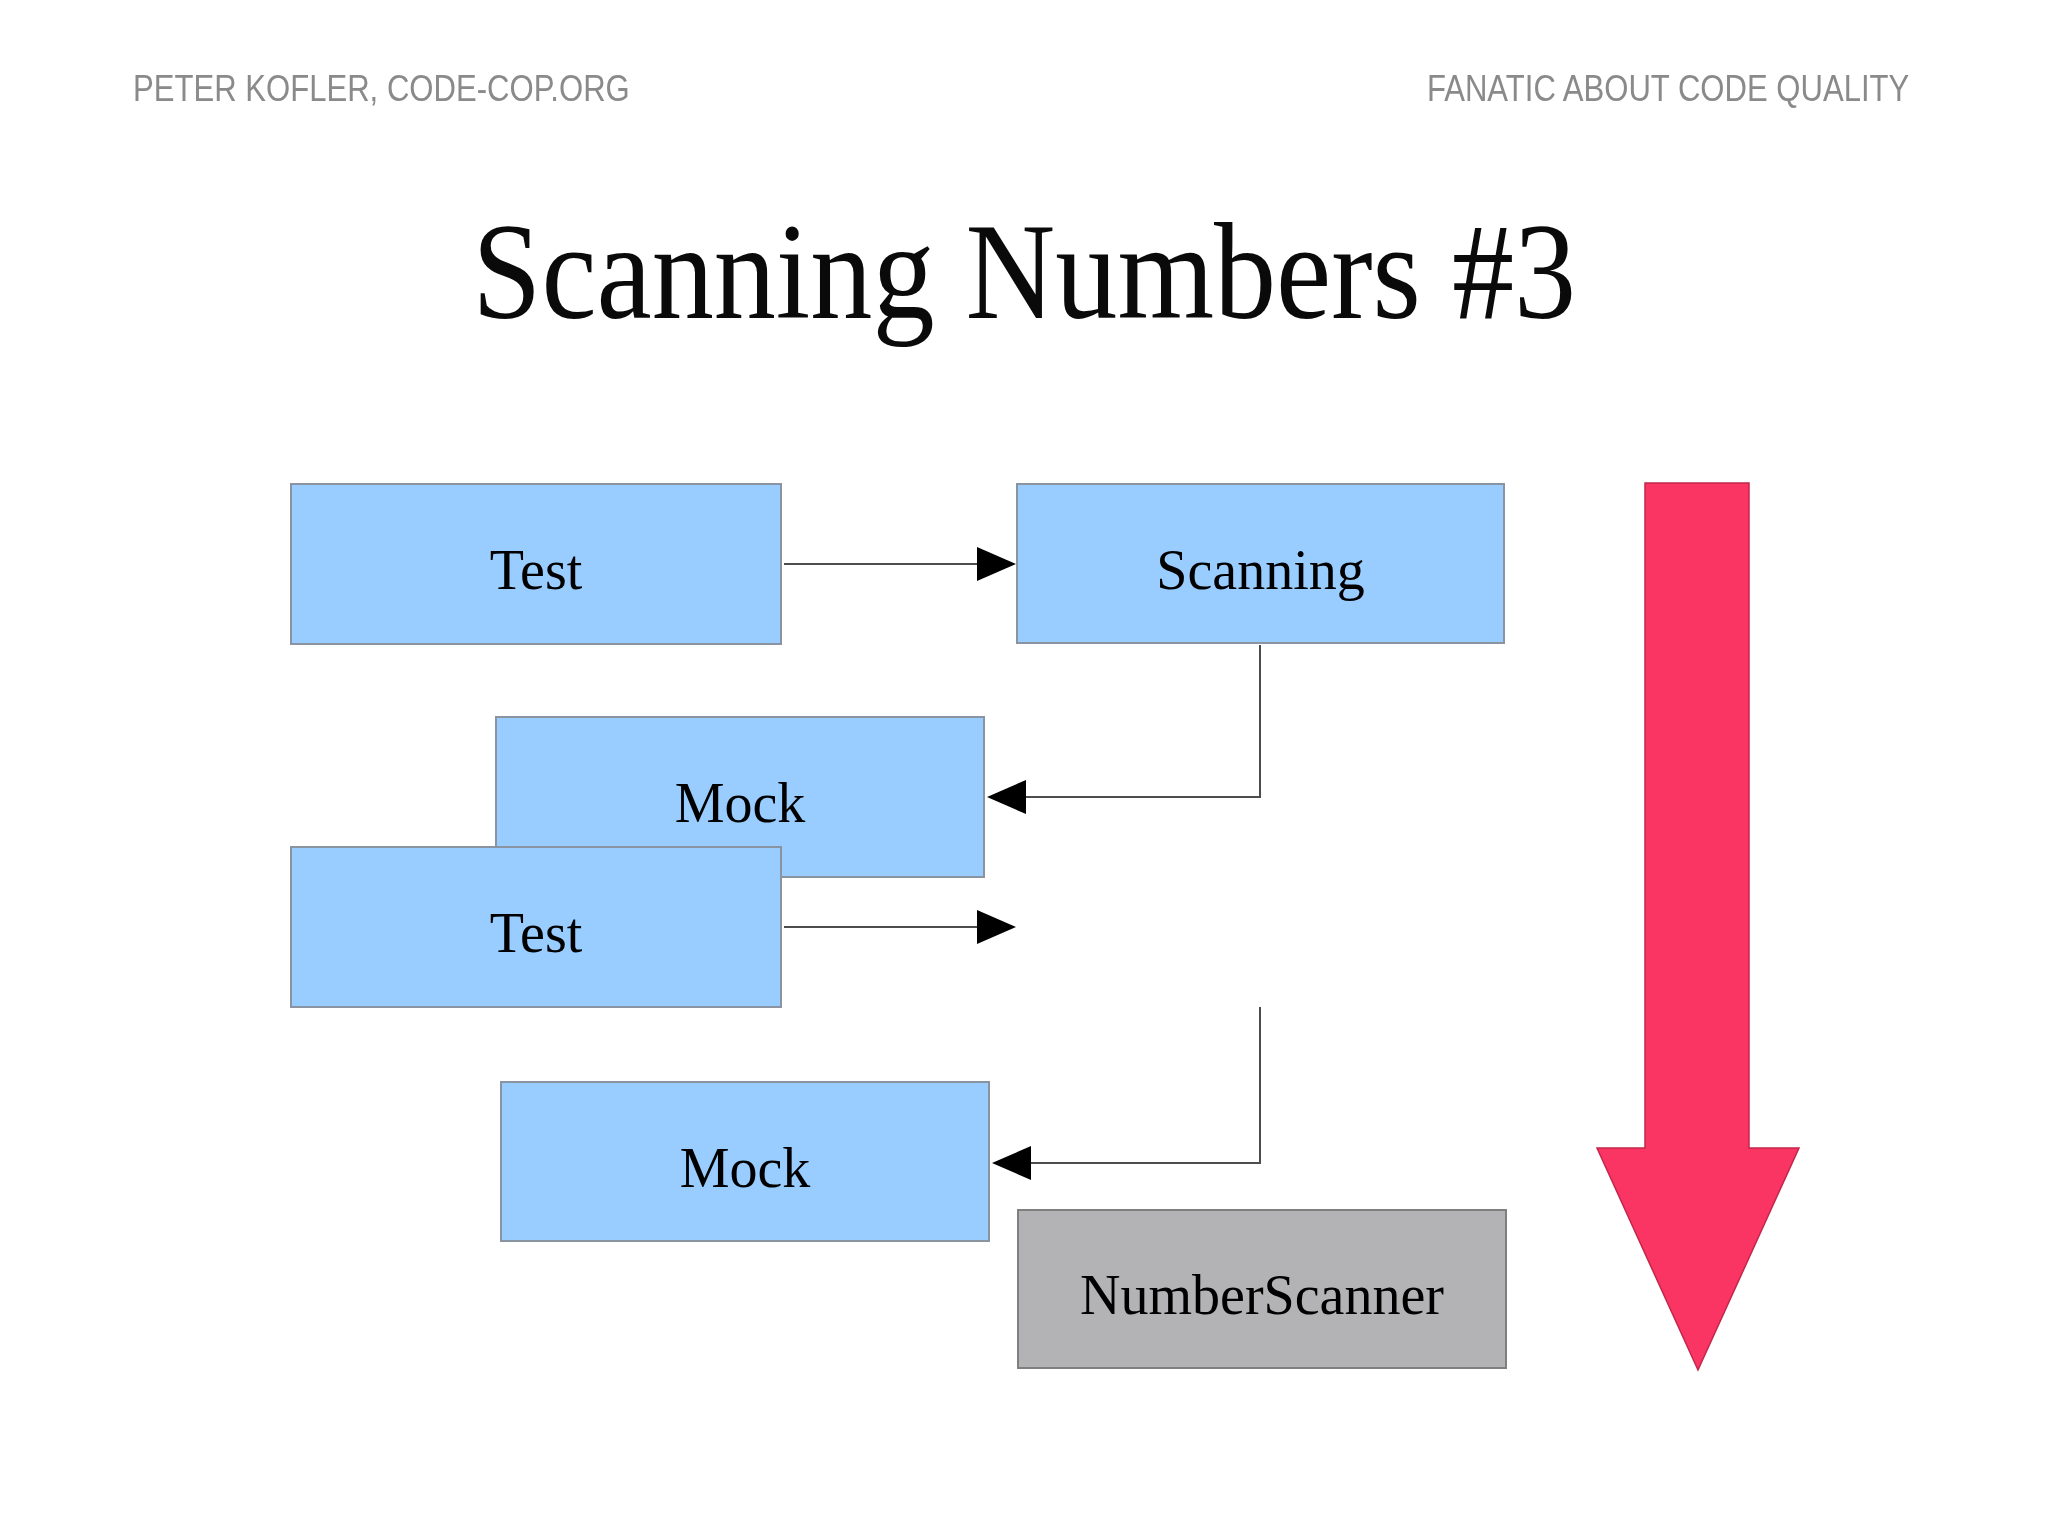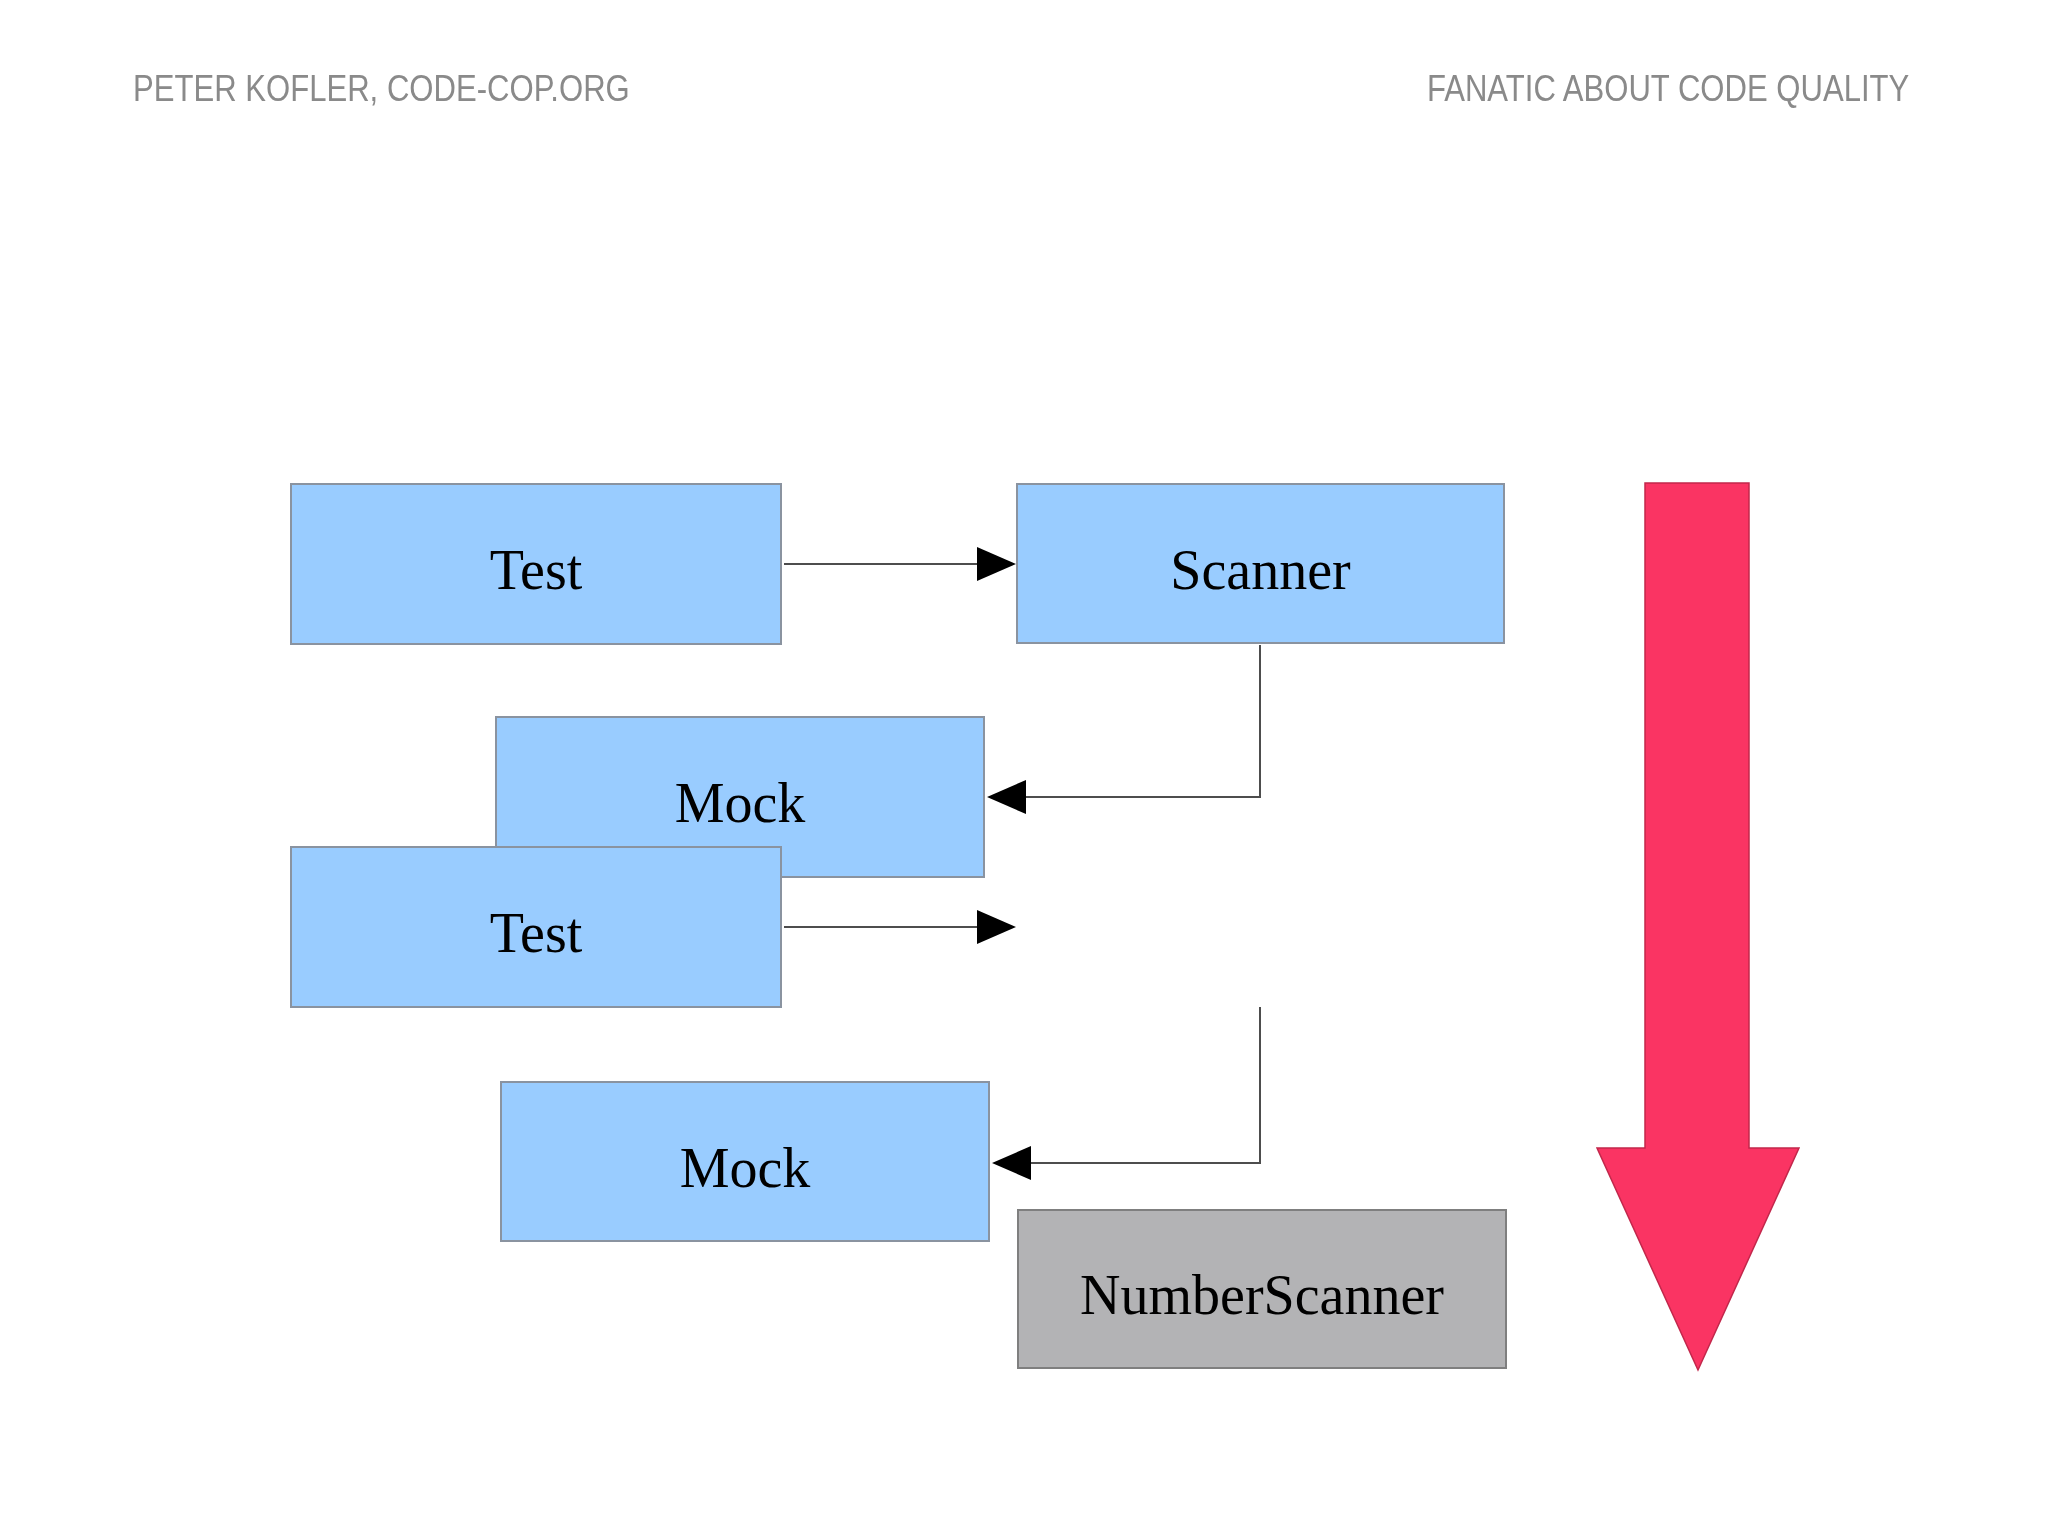--- a/index.html
+++ b/index.html
@@ -83,27 +83,30 @@
 </style>
 </head>
 <body>
 
 <div class="slide">
 
   <div class="hdr hdr-left">PETER KOFLER, CODE-COP.ORG</div>
 
   <div class="hdr hdr-right">FANATIC ABOUT CODE QUALITY</div>
 
+  <div class="title-wrap">
+    <span class="title-text">Scanning Numbers #3</span>
+  </div>
 
   <div class="node node-blue n-test1">
     <span>Test</span>
   </div>
 
   <div class="node node-blue n-scanner">
-    <span>Scanner</span>
+    <span>Scanning</span>
   </div>
 
   <div class="node node-blue n-mock1">
     <span>Mock</span>
   </div>
 
   <div class="node node-blue n-test2">
     <span>Test</span>
   </div>
 

